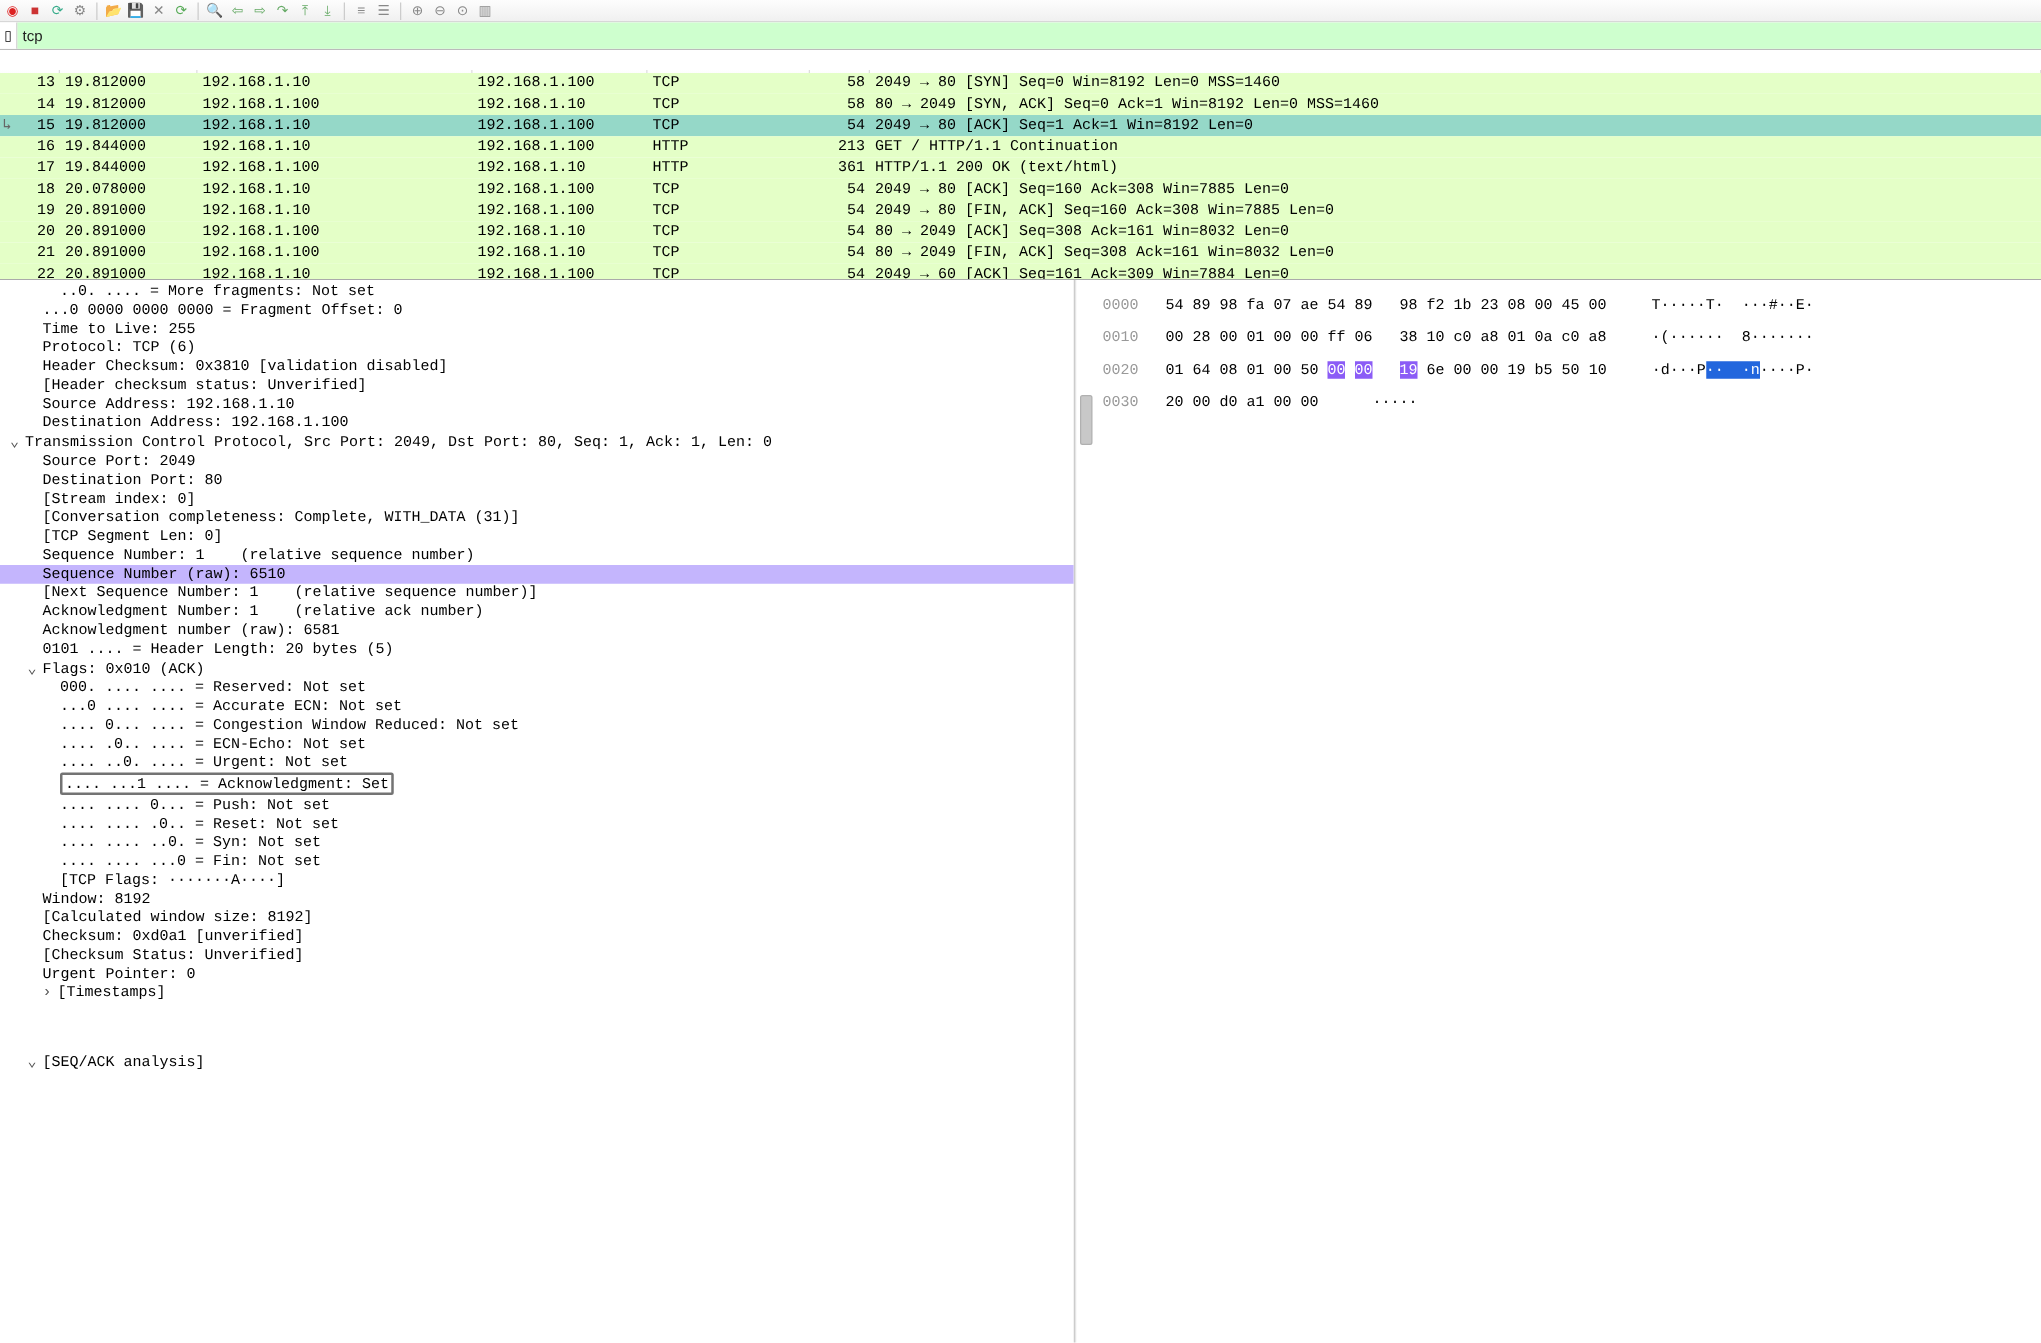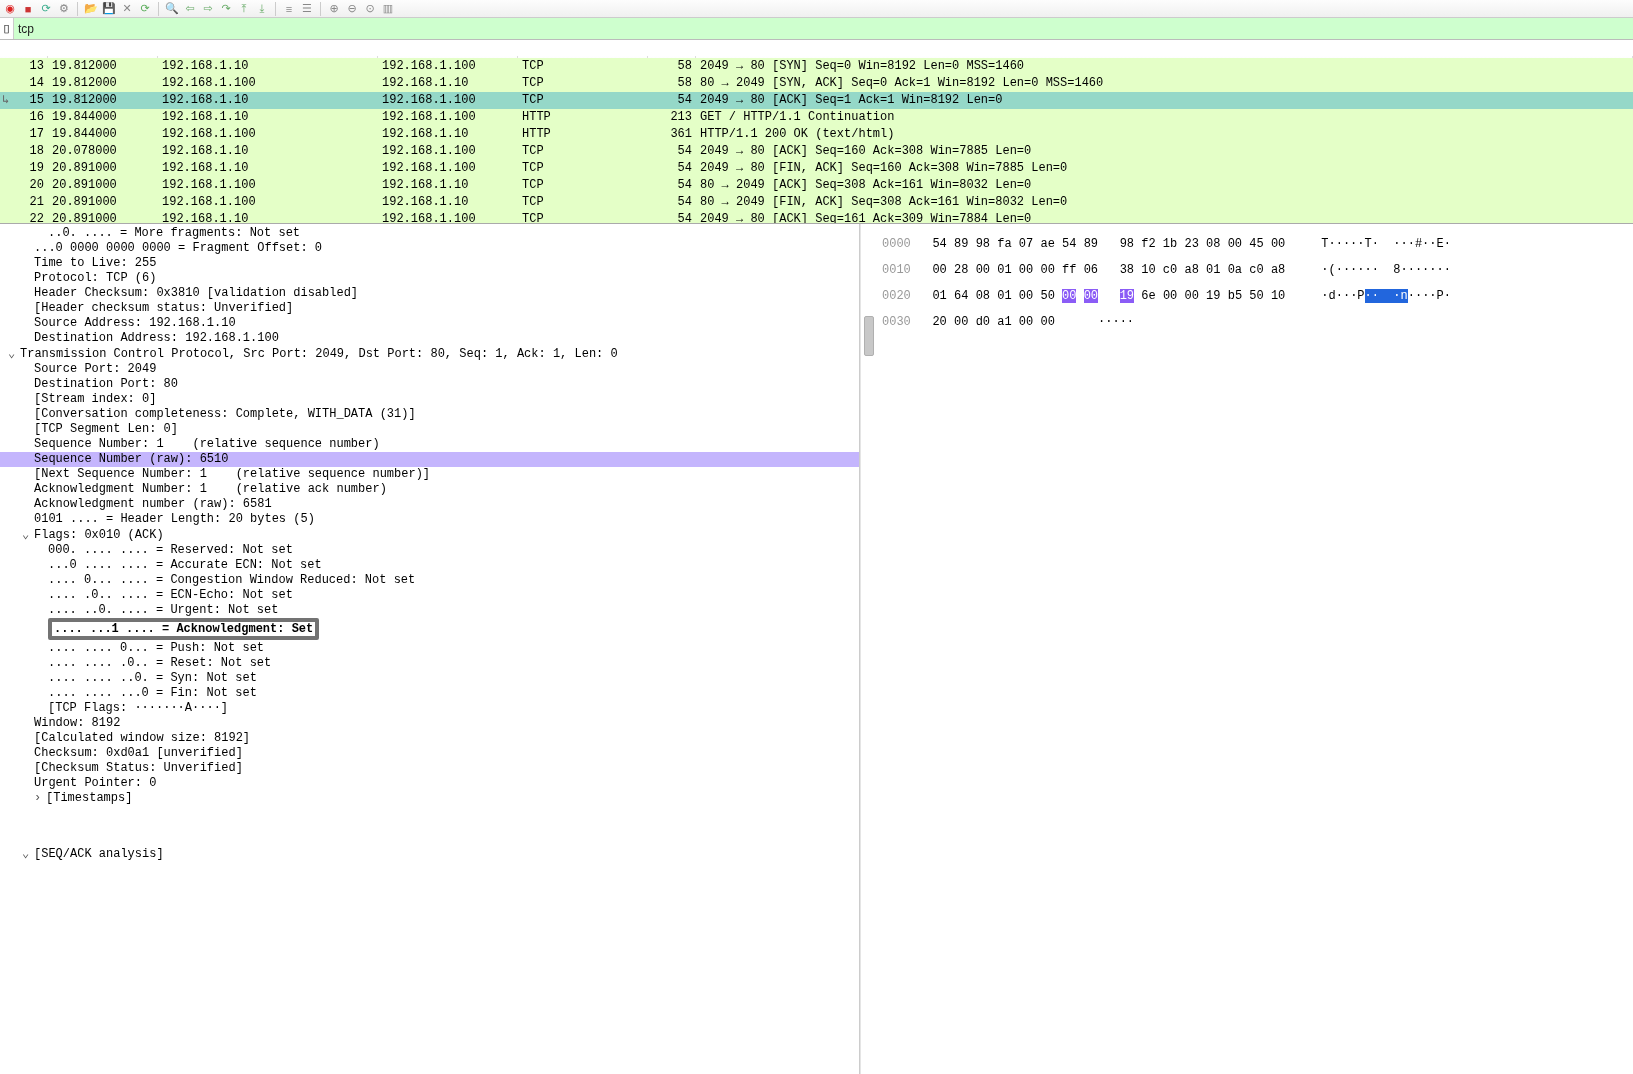--- a/index.html
+++ b/index.html
@@ -41,21 +41,21 @@
 .scroll-gutter { width:16px; border-left:1px solid #e5e5e5; display:flex; flex-direction:column; align-items:center; padding-top:2px; }
 .scroll-thumb { width:10px; background:#c8c8c8; border:1px solid #b0b0b0; border-radius:2px; }
 
 
 .dt-line { padding: 0 0 1px 0; white-space: pre; color: #000; cursor: default; }
 .dt-indent0 { padding-left: 8px; }
 .dt-indent1 { padding-left: 34px; }
 .dt-indent2 { padding-left: 48px; }
 .expander { display: inline-block; width: 12px; color: #555; cursor: pointer; }
 .hl-line { background: #c4b5fd; }
-.red-box { border: 4px solid #737373; border-radius: 2px; padding: 0 2px; display: inline-block; font-weight: bold; }
+.red-box { border: 2px solid #737373; border-radius: 2px; padding: 0 2px; display: inline-block; }
 
 
 .hx-row { white-space: pre; line-height: 16px; margin-top: 10px; }
 .hx-off { color: #999; }
 .hx-sel { background: #8b5cf6; color: #fff; }
 .hx-asc-sel { background: #2266dd; color:#fff; }
 </style>
 </head>
 <body>
 
@@ -203,21 +203,21 @@
         </div>
       </div>
       <div class="pl-row-wrap">
         <div class="pl-row bg-green">
           <div class="col-no">22</div>
           <div class="col-time">20.891000</div>
           <div class="col-src">192.168.1.10</div>
           <div class="col-dst">192.168.1.100</div>
           <div class="col-prot">TCP</div>
           <div class="col-len">54</div>
-          <div class="col-info">2049 → 80 [ACK] Seq=161 Ack=309 Win=7884 Len=0</div>
+          <div class="col-info">2049 → 60 [ACK] Seq=161 Ack=309 Win=7884 Len=0</div>
         </div>
       </div>
     </div>
 </div>
 
 <div class="lower">
   <div class="detail-pane mono" id="detail-pane">
       <div class="dt-line dt-indent2"><span>..0. .... = More fragments: Not set</span></div>
       <div class="dt-line dt-indent1"><span>...0 0000 0000 0000 = Fragment Offset: 0</span></div>
       <div class="dt-line dt-indent1"><span>Time to Live: 255</span></div>

